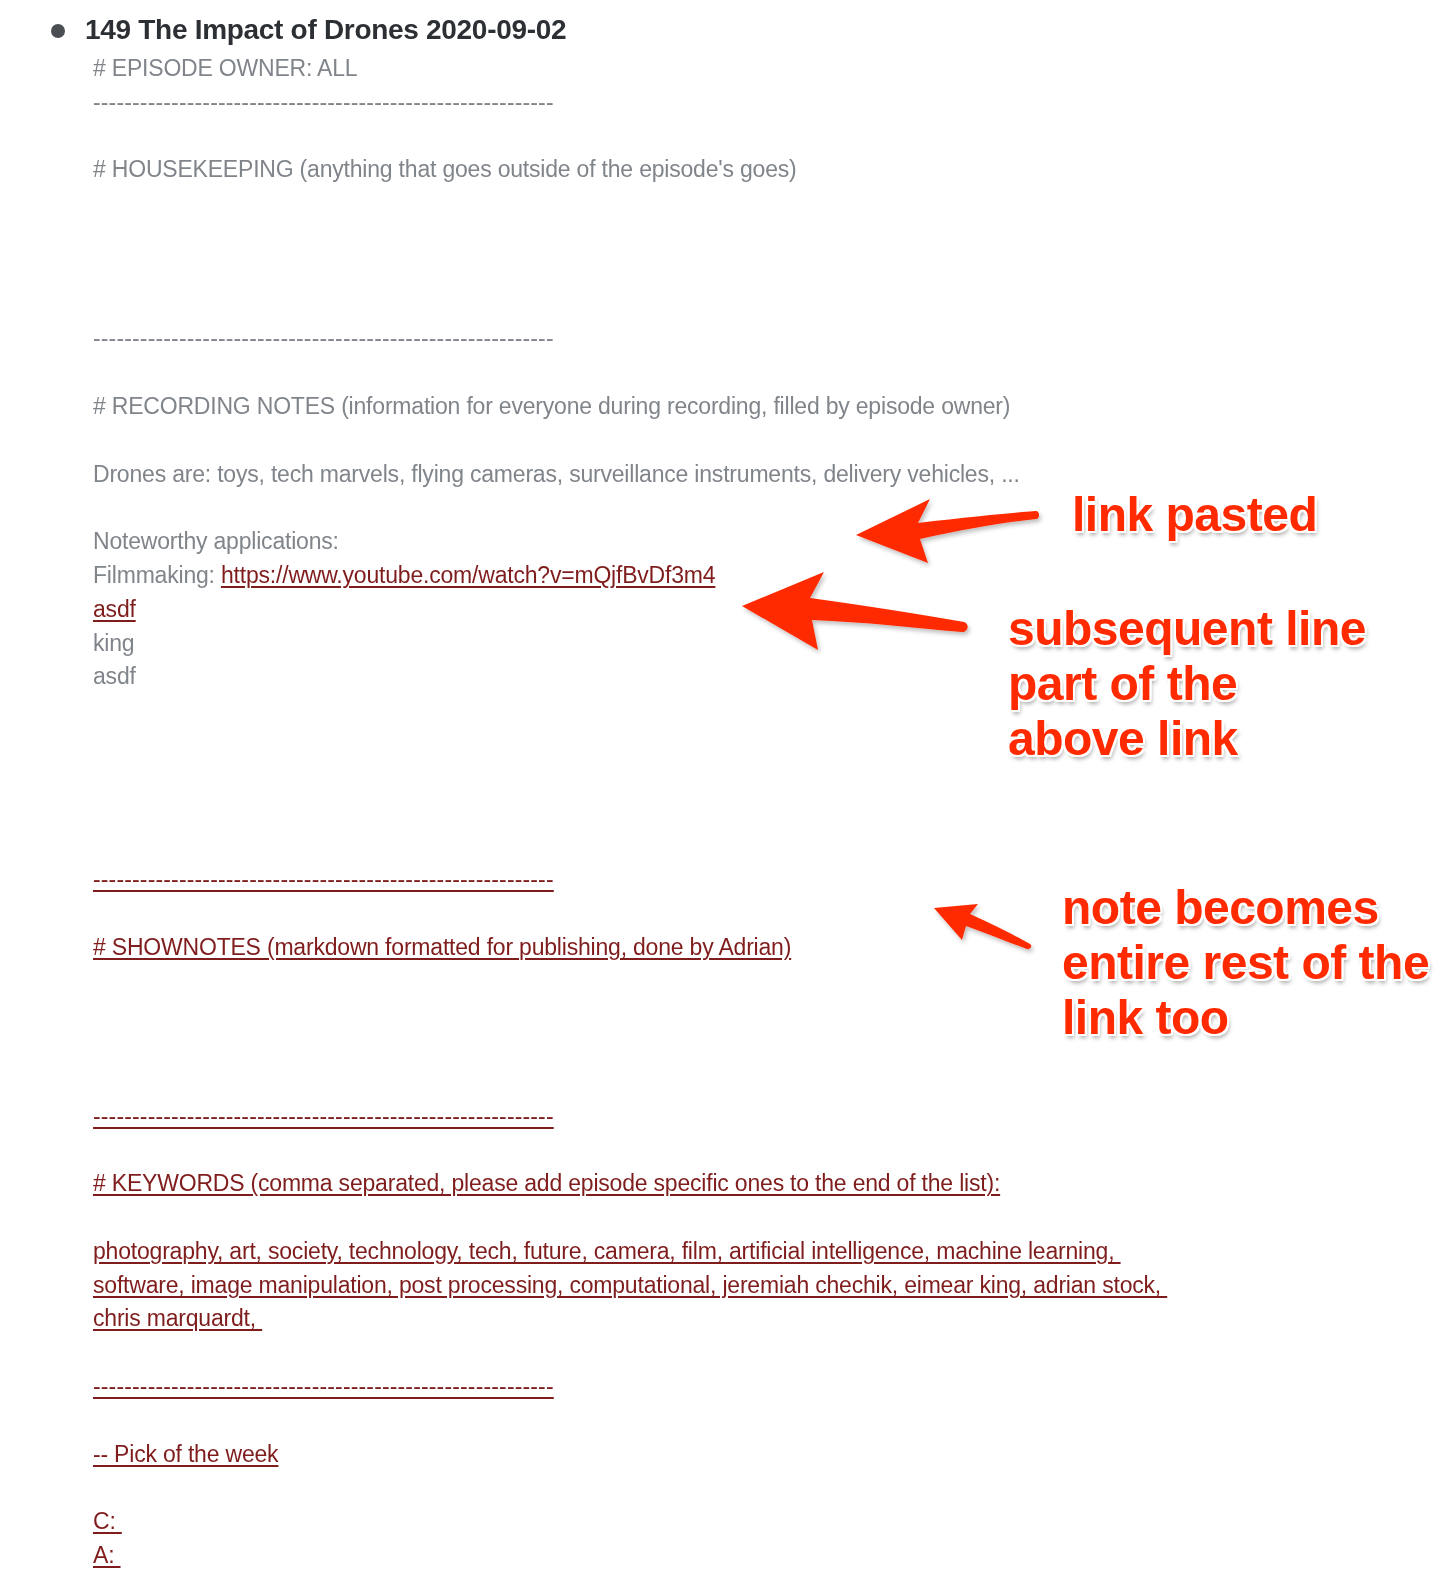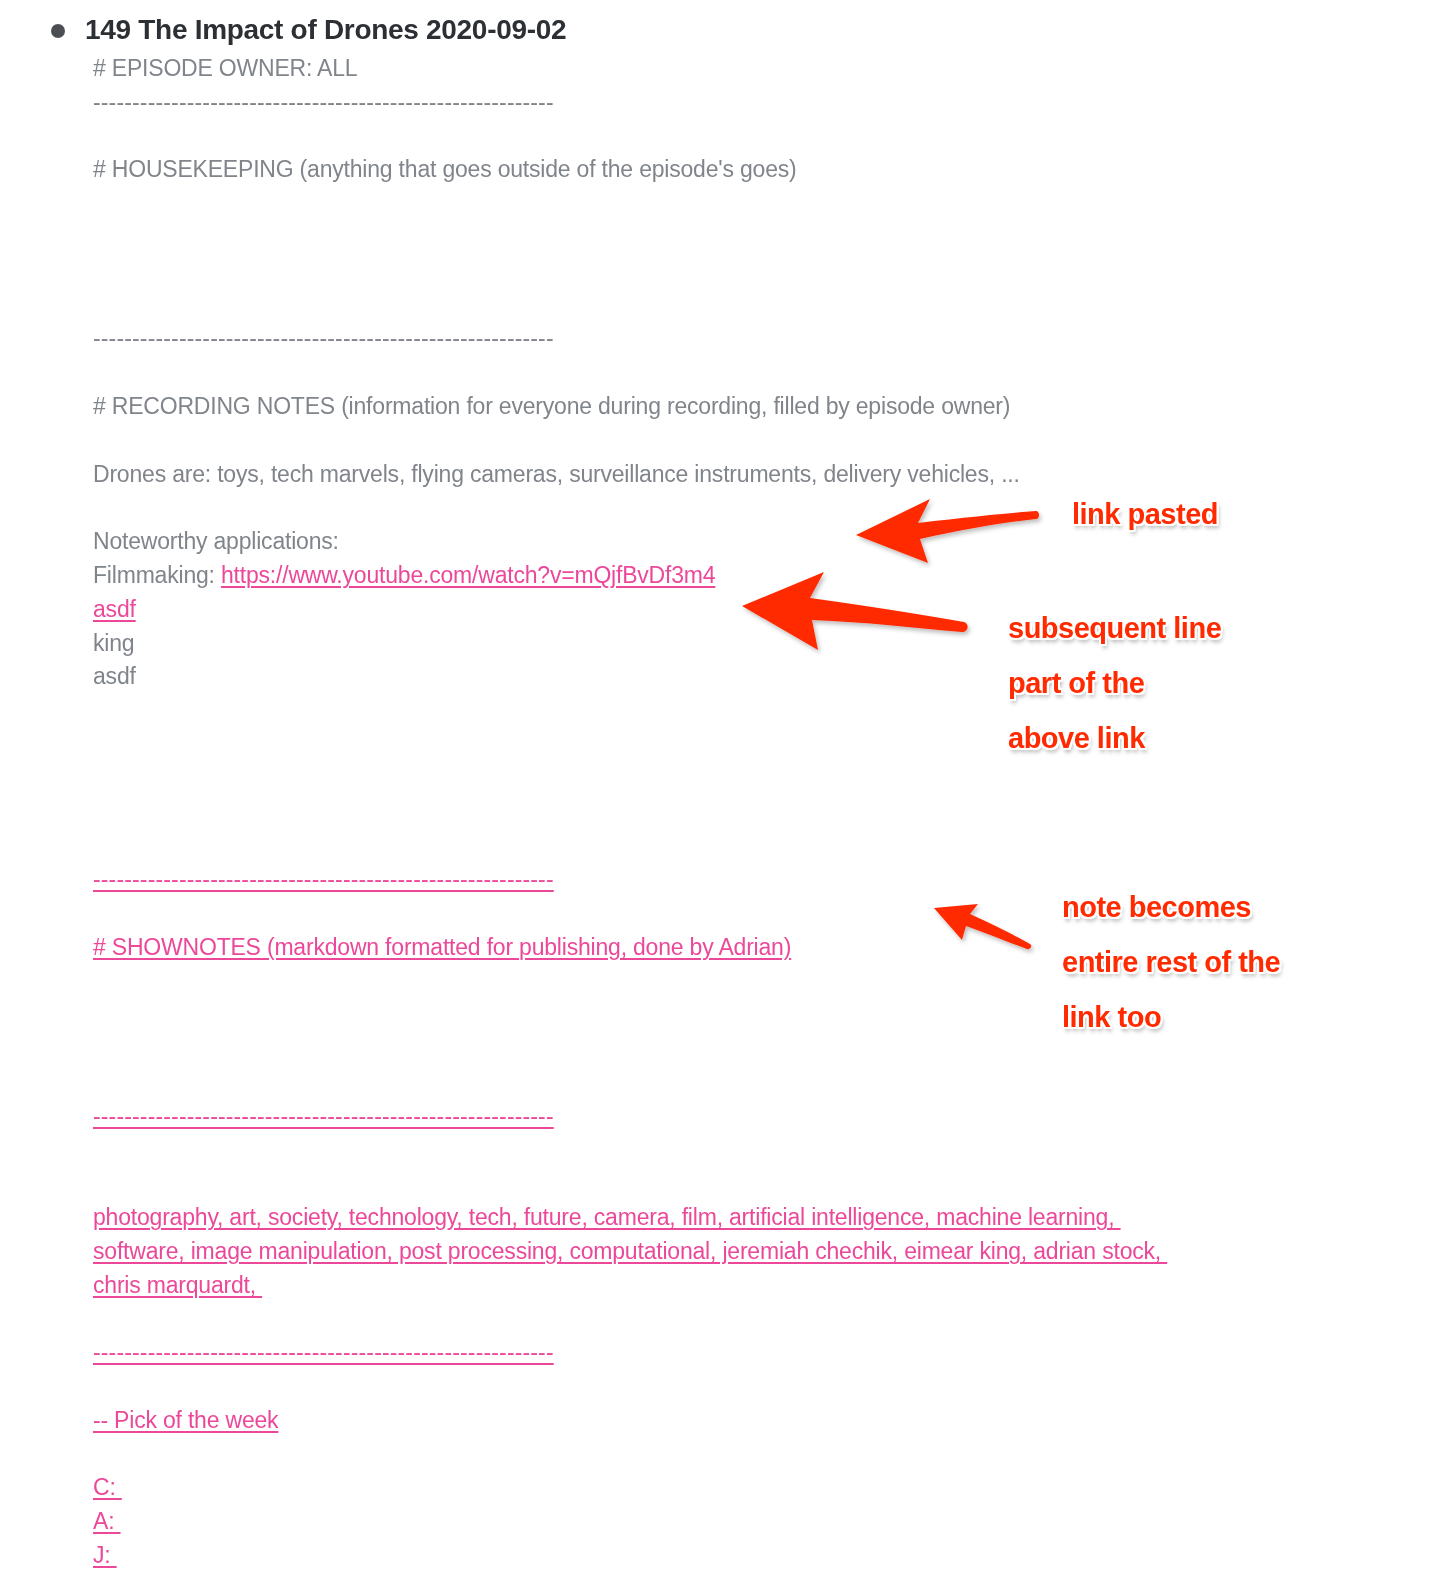--- a/index.html
+++ b/index.html
@@ -46,32 +46,32 @@
     .line {
       white-space: pre;
       height: 33.8px;
       margin-left: 8px;
     }
     .blank { height: 33.8px; }
     .link {
       text-decoration: underline;
       text-decoration-thickness: 2px;
       text-underline-offset: 3px;
-      color: #ec4899;
+      color: #7f1d1d;
       cursor: pointer;
     }
     .divider-text {
       letter-spacing: 0.15px;
     }
     
     .annotation {
       position: absolute;
       font-family: "Liberation Sans", sans-serif;
       font-weight: bold;
-      font-size: 29px;
+      font-size: 48px;
       line-height: 55px;
       color: #ff2a00;
       letter-spacing: -0.5px;
       text-shadow:
         -2px -2px 0 #fff, 2px -2px 0 #fff, -2px 2px 0 #fff, 2px 2px 0 #fff,
         0 -2px 0 #fff, 0 2px 0 #fff, -2px 0 0 #fff, 2px 0 0 #fff,
         2px 4px 4px rgba(0,0,0,0.35);
       white-space: nowrap;
     }
     .arrow {
@@ -112,20 +112,21 @@
   <div class="blank"></div>
   <div class="line divider-text"><span class="link">-----------------------------------------------------------</span></div>
   <div class="blank"></div>
   <div class="line"><span class="link"># SHOWNOTES (markdown formatted for publishing, done by Adrian)</span></div>
   <div class="blank"></div>
   <div class="blank"></div>
   <div class="blank"></div>
   <div class="blank"></div>
   <div class="line divider-text"><span class="link">-----------------------------------------------------------</span></div>
   <div class="blank"></div>
+  <div class="line"><span class="link"># KEYWORDS (comma separated, please add episode specific ones to the end of the list):</span></div>
   <div class="blank"></div>
   <div class="line"><span class="link">photography, art, society, technology, tech, future, camera, film, artificial intelligence, machine learning, </span></div>
   <div class="line"><span class="link">software, image manipulation, post processing, computational, jeremiah chechik, eimear king, adrian stock, </span></div>
   <div class="line"><span class="link">chris marquardt, </span></div>
   <div class="blank"></div>
   <div class="line divider-text"><span class="link">-----------------------------------------------------------</span></div>
   <div class="blank"></div>
   <div class="line"><span class="link">-- Pick of the week</span></div>
   <div class="blank"></div>
   <div class="line"><span class="link">C: </span></div>

